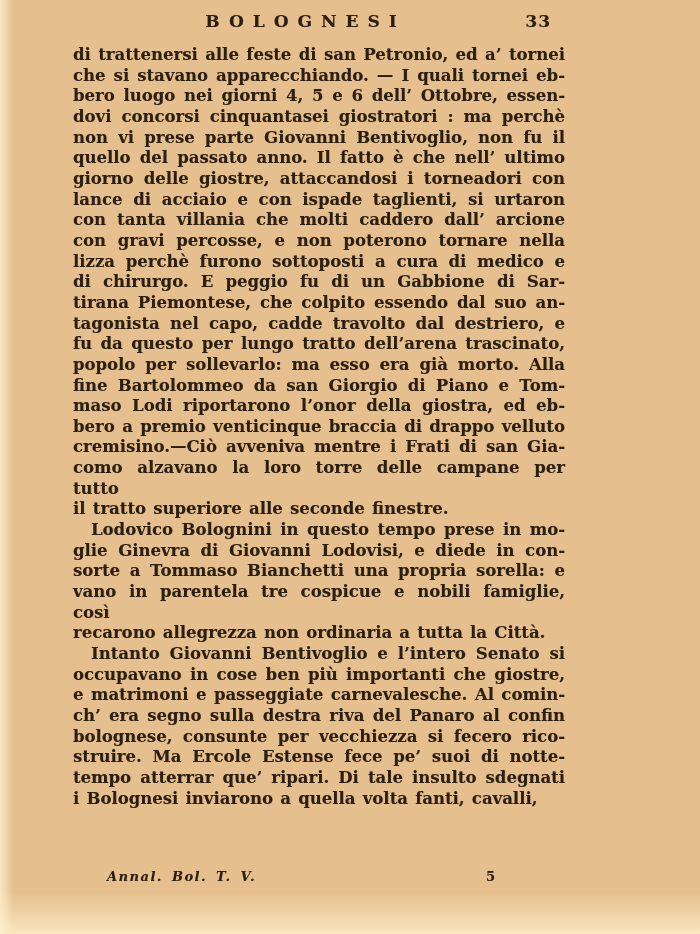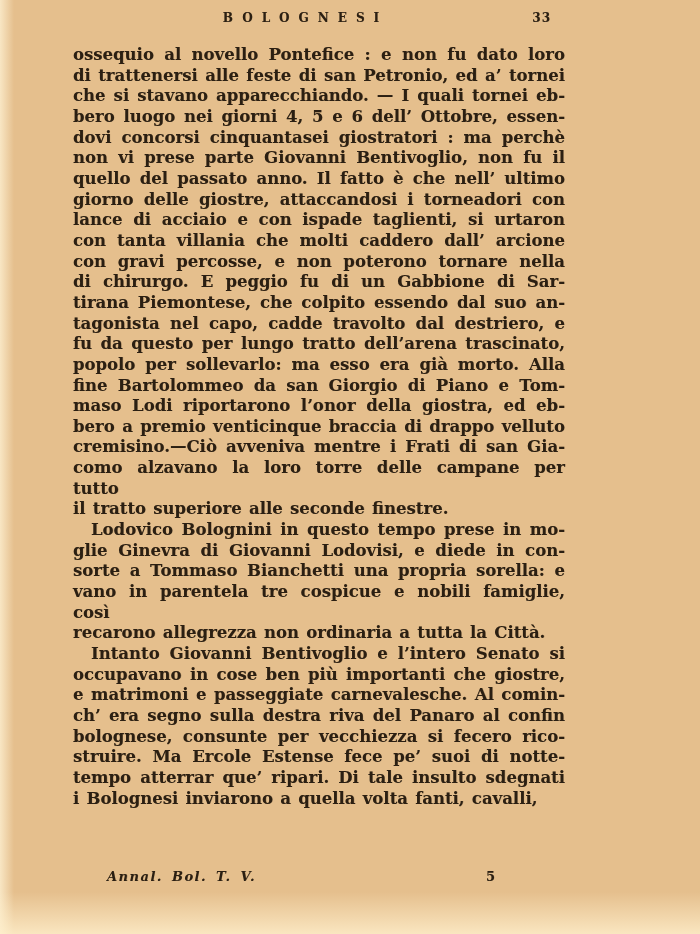--- a/index.html
+++ b/index.html
@@ -27,21 +27,21 @@
     pointer-events: none;
   }
   .page::after {
     content: "";
     position: absolute; left: 0; right: 0; bottom: 0; height: 42px;
     background: linear-gradient(0deg, rgba(255,240,205,0.8), rgba(255,240,205,0));
     pointer-events: none;
   }
   .running-header {
     position: absolute; top: 11px; left: 73px; width: 492px;
-    font-size: 12px; font-weight: bold;
+    font-size: 17px; font-weight: bold;
     text-align: center;
     text-shadow: 0.3px 0.3px 0 rgba(43,31,18,0.4);
   }
   .header-title {
     display: inline-block;
     letter-spacing: 9px;
     padding-left: 9px; 
     transform: translateX(-18px);
   }
   .page-number {
@@ -79,31 +79,31 @@
 
 <div class="page">
 
   <div class="running-header">
     <span class="header-title">BOLOGNESI</span>
     <span class="page-number">33</span>
   </div>
 
   <div class="text-column">
 
-  <div class="line">ossequio al novello Pontefice : e non fu dato loro</div>
       <div class="line">di trattenersi alle feste di san Petronio, ed a’ tornei</div>
       <div class="line">che si stavano apparecchiando. — I quali tornei eb-</div>
       <div class="line">bero luogo nei giorni 4, 5 e 6 dell’ Ottobre, essen-</div>
       <div class="line">dovi concorsi cinquantasei giostratori : ma perchè</div>
       <div class="line">non vi prese parte Giovanni Bentivoglio, non fu il</div>
       <div class="line">quello del passato anno. Il fatto è che nell’ ultimo</div>
       <div class="line">giorno delle giostre, attaccandosi i torneadori con</div>
       <div class="line">lance di acciaio e con ispade taglienti, si urtaron</div>
       <div class="line">con tanta villania che molti caddero dall’ arcione</div>
       <div class="line">con gravi percosse, e non poterono tornare nella</div>
+      <div class="line">lizza perchè furono sottoposti a cura di medico e</div>
       <div class="line">di chirurgo. E peggio fu di un Gabbione di Sar-</div>
       <div class="line">tirana Piemontese, che colpito essendo dal suo an-</div>
       <div class="line">tagonista nel capo, cadde travolto dal destriero, e</div>
       <div class="line">fu da questo per lungo tratto dell’arena trascinato,</div>
       <div class="line">popolo per sollevarlo: ma esso era già morto. Alla</div>
       <div class="line">fine Bartolommeo da san Giorgio di Piano e Tom-</div>
       <div class="line">maso Lodi riportarono l’onor della giostra, ed eb-</div>
       <div class="line">bero a premio venticinque braccia di drappo velluto</div>
       <div class="line">cremisino.—Ciò avveniva mentre i Frati di san Gia-</div>
       <div class="line">como alzavano la loro torre delle campane per tutto</div>

